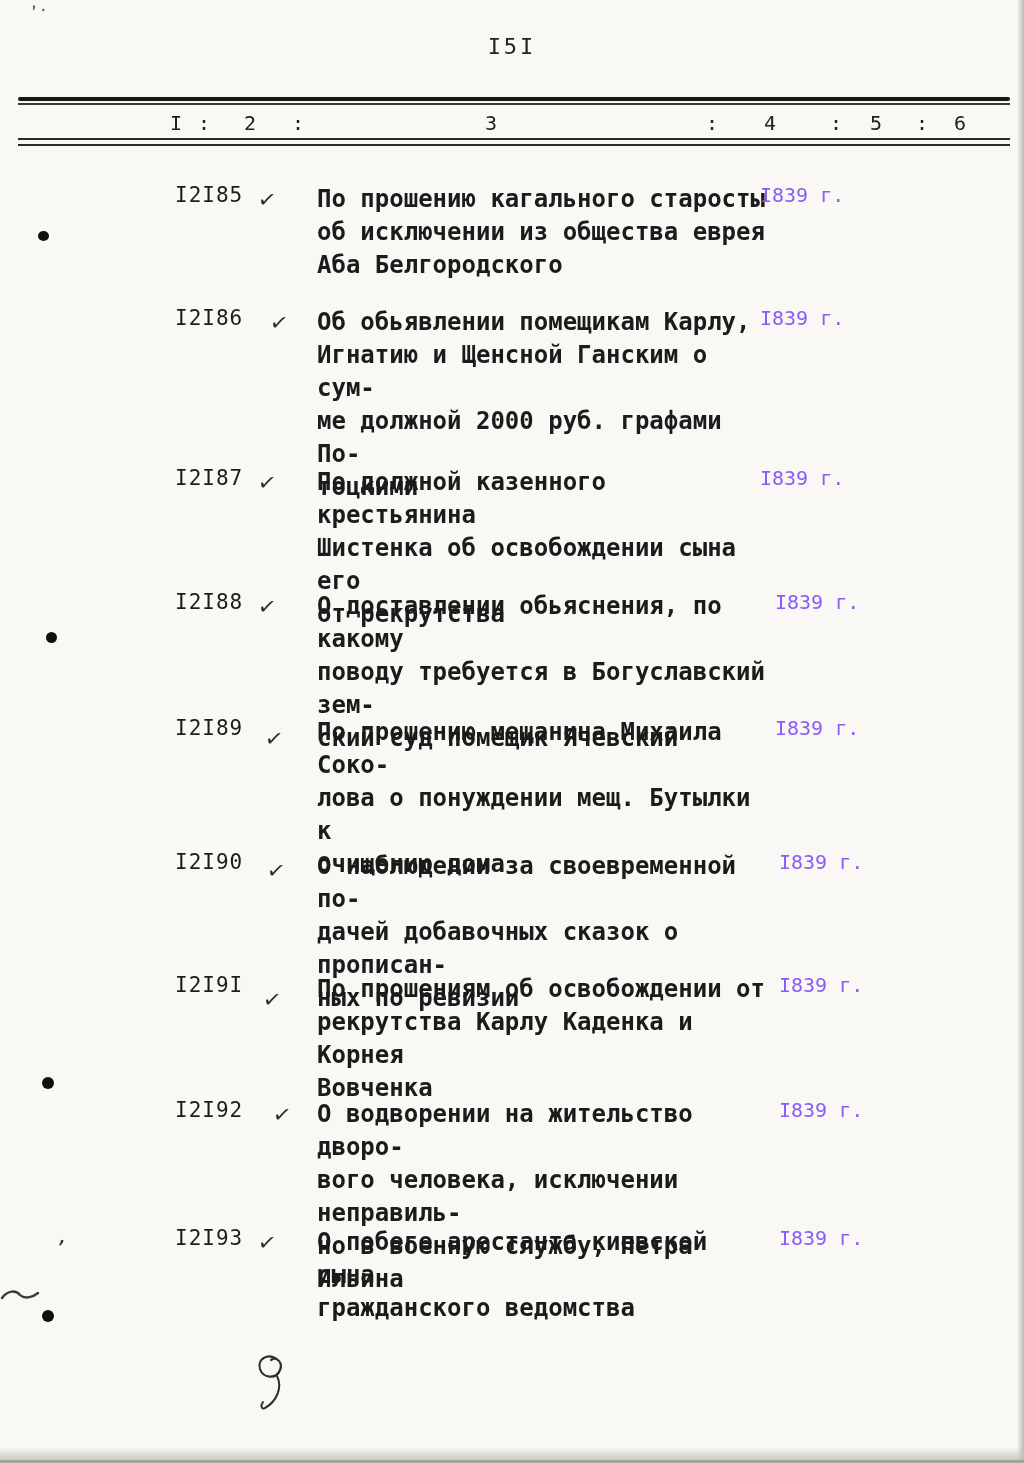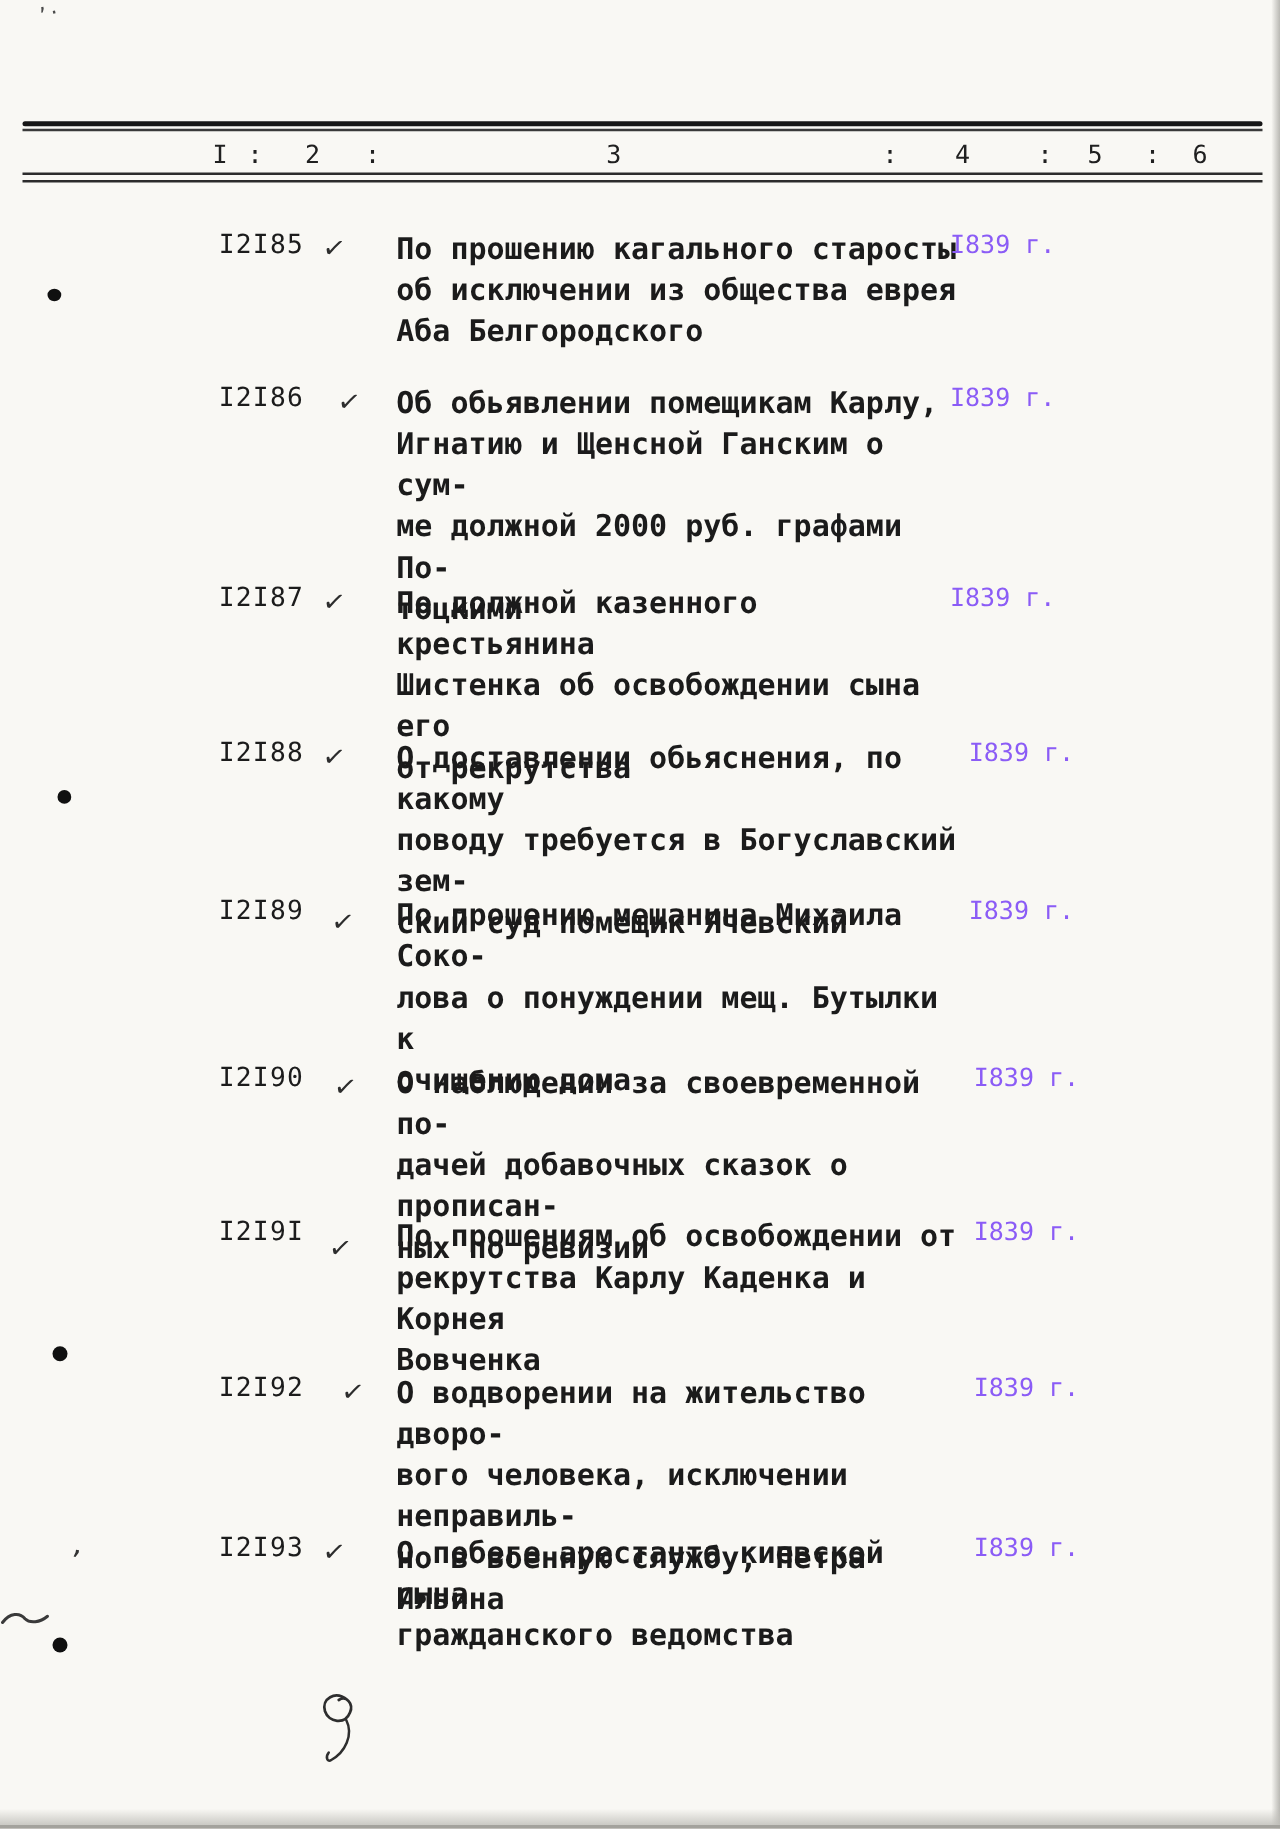--- a/index.html
+++ b/index.html
@@ -78,20 +78,21 @@
   }
   .edge-bottom-line{
     position:absolute;left:0;bottom:0;width:100%;height:3px;background:#a3a29d;
   }
 </style>
 </head>
 <body>
 
 <div class="page">
 
+  <div class="page-number">I5I</div>
 
   <div class="rule rule-a"></div>
   <div class="rule rule-b"></div>
 
   <span class="hcol" style="left:170px">I</span>
   <span class="hcol" style="left:198px">:</span>
   <span class="hcol" style="left:244px">2</span>
   <span class="hcol" style="left:292px">:</span>
   <span class="hcol" style="left:485px">3</span>
   <span class="hcol" style="left:706px">:</span>

